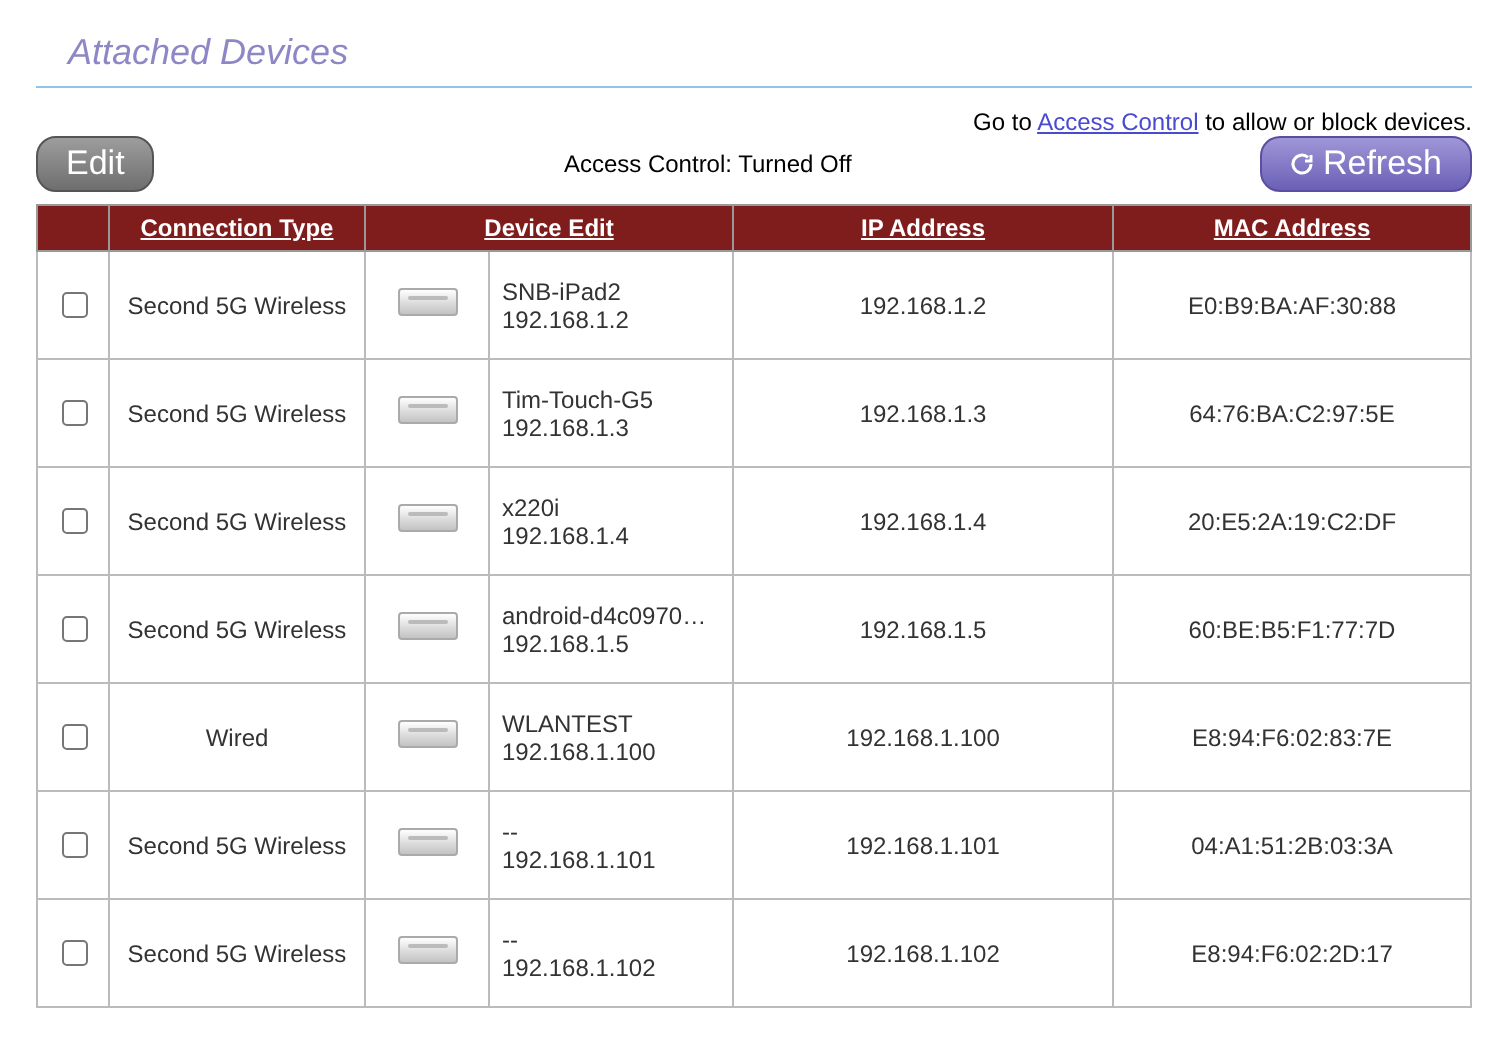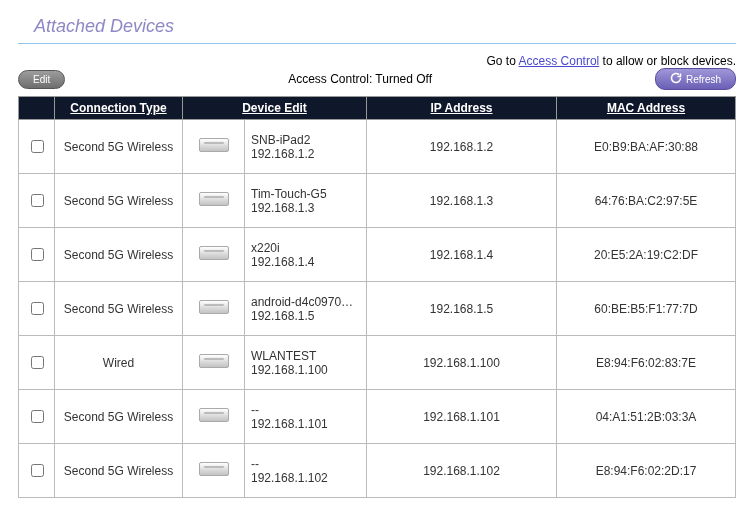--- a/index.html
+++ b/index.html
@@ -45,42 +45,42 @@
     text-align: center;
     font-size: 12px;
     color: #000;
   }
   .btn {
     display: inline-flex;
     align-items: center;
     gap: 4px;
     padding: 3px 14px;
     border-radius: 10px;
-    font-size: 10px;
+    font-size: 17px;
     color: #fff;
     cursor: pointer;
     border: 1px solid #555;
     background: linear-gradient(to bottom, #9d9d9d 0%, #6e6e6e 100%);
     user-select: none;
   }
   .btn.refresh {
     background: linear-gradient(to bottom, #9f97d8 0%, #6a5fb5 100%);
     border: 1px solid #5a4ea0;
   }
   .btn .icon {
     display: inline-block;
     line-height: 1;
   }
   table {
     width: 100%;
     border-collapse: collapse;
     table-layout: fixed;
   }
   th {
-    background: #0f172a;
+    background: #7f1d1d;
     color: #fff;
     font-weight: bold;
     font-size: 12px;
     padding: 4px 4px;
     border: 1px solid #999;
     text-decoration: underline;
   }
   th.nohead {
     text-decoration: none;
   }

